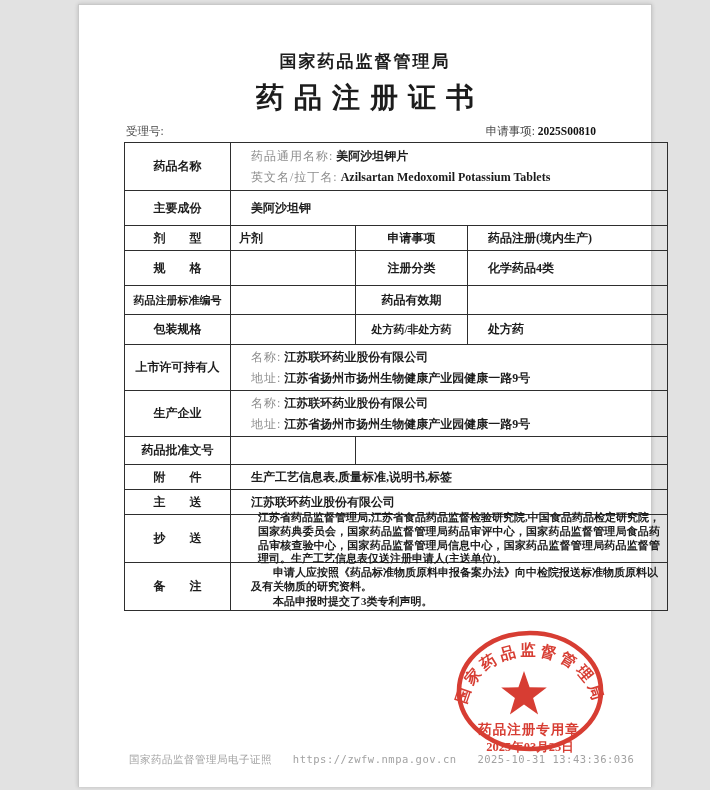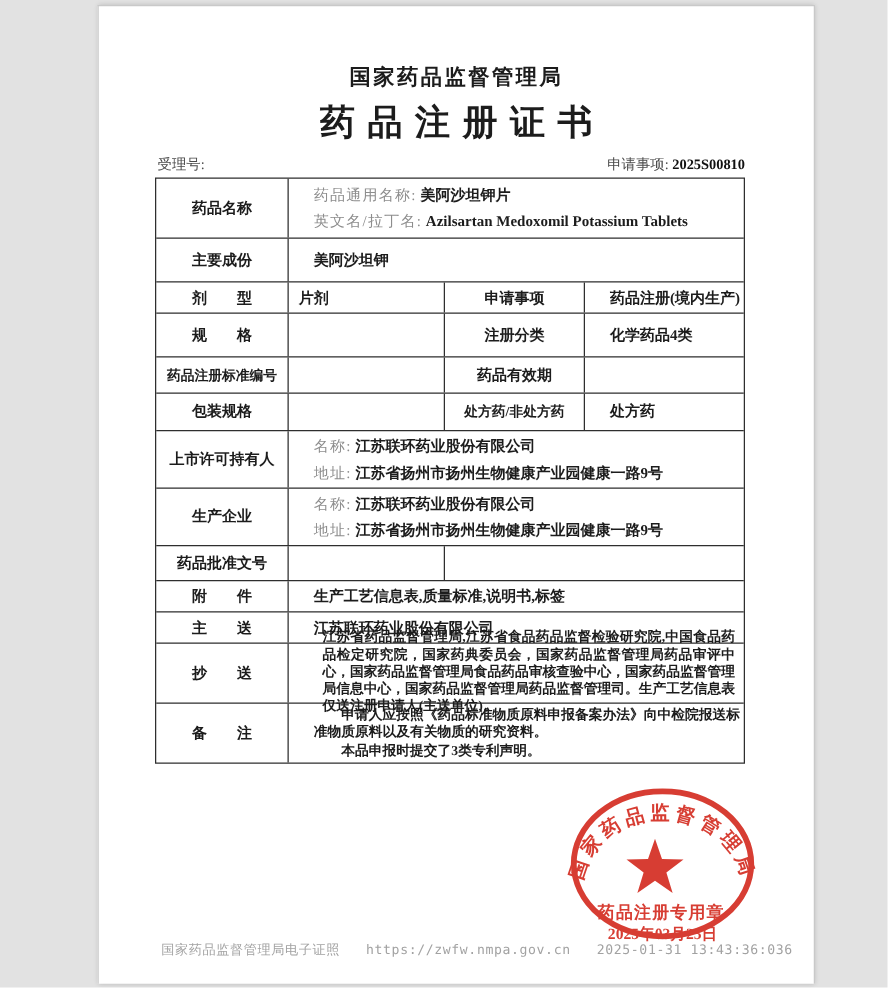--- a/index.html
+++ b/index.html
@@ -14,21 +14,21 @@
     background:#ffffff;border:1px solid #c9c9c9;border-bottom:none;
     box-shadow:0 0 4px rgba(0,0,0,.18);
   }
   .t1{position:absolute;top:45px;left:0;width:100%;text-align:center;
       font-size:17px;font-weight:bold;letter-spacing:2px;}
   .t2{position:absolute;top:74px;left:0;width:100%;text-align:center;
       font-size:28px;font-weight:600;letter-spacing:10px;padding-left:10px;box-sizing:border-box;}
   .meta{position:absolute;top:119px;left:47px;width:470px;display:flex;
         justify-content:space-between;font-size:11.5px;color:#4a4a4a;}
   .meta b{color:#111;font-weight:bold;}
-  .tbl{position:absolute;left:45px;top:137px;width:472px;
+  .tbl{position:absolute;left:45px;top:137px;width:544px;
        border:1.6px solid #2e2e2e;box-sizing:border-box;font-size:12px;}
   .tr{display:flex;box-sizing:border-box;}
   .tr + .tr{border-top:1.4px solid #2e2e2e;}
   .td{box-sizing:border-box;display:flex;align-items:center;min-width:0;}
   .td + .td{border-left:1.4px solid #2e2e2e;}
   .lbl{justify-content:center;font-weight:bold;text-align:center;flex:none;}
   .w1{width:105px;}
   .w2{width:125px;flex:none;padding-left:8px;}
   .w3{width:112px;flex:none;}
   .grow{flex:1;padding-left:20px;}
@@ -184,16 +184,16 @@
       <textPath href="#sealArc" startOffset="50%" text-anchor="middle">国家药品监督管理局</textPath>
     </text>
     <polygon points="80,54 85.6,70.2 102.8,70.6 89.1,81 94.1,97.4 80,87.6 65.9,97.4 70.9,81 57.2,70.6 74.4,70.2" fill="#d3281c"></polygon>
     <text x="85" y="117" text-anchor="middle" font-size="13.5" fill="#d3281c" font-weight="bold" letter-spacing="1">药品注册专用章</text>
     <text x="86" y="134" text-anchor="middle" font-size="12.5" fill="#d3281c" font-weight="bold">2025年03月25日</text>
   </svg>
 
   <div class="footer">
     <span>国家药品监督管理局电子证照</span>
     <span>https://zwfw.nmpa.gov.cn</span>
-    <span>2025-01-31 13:43:36:036</span>
+    <span>2025-10-31 13:43:36:036</span>
   </div>
 
 </div>
 
 </body></html>

